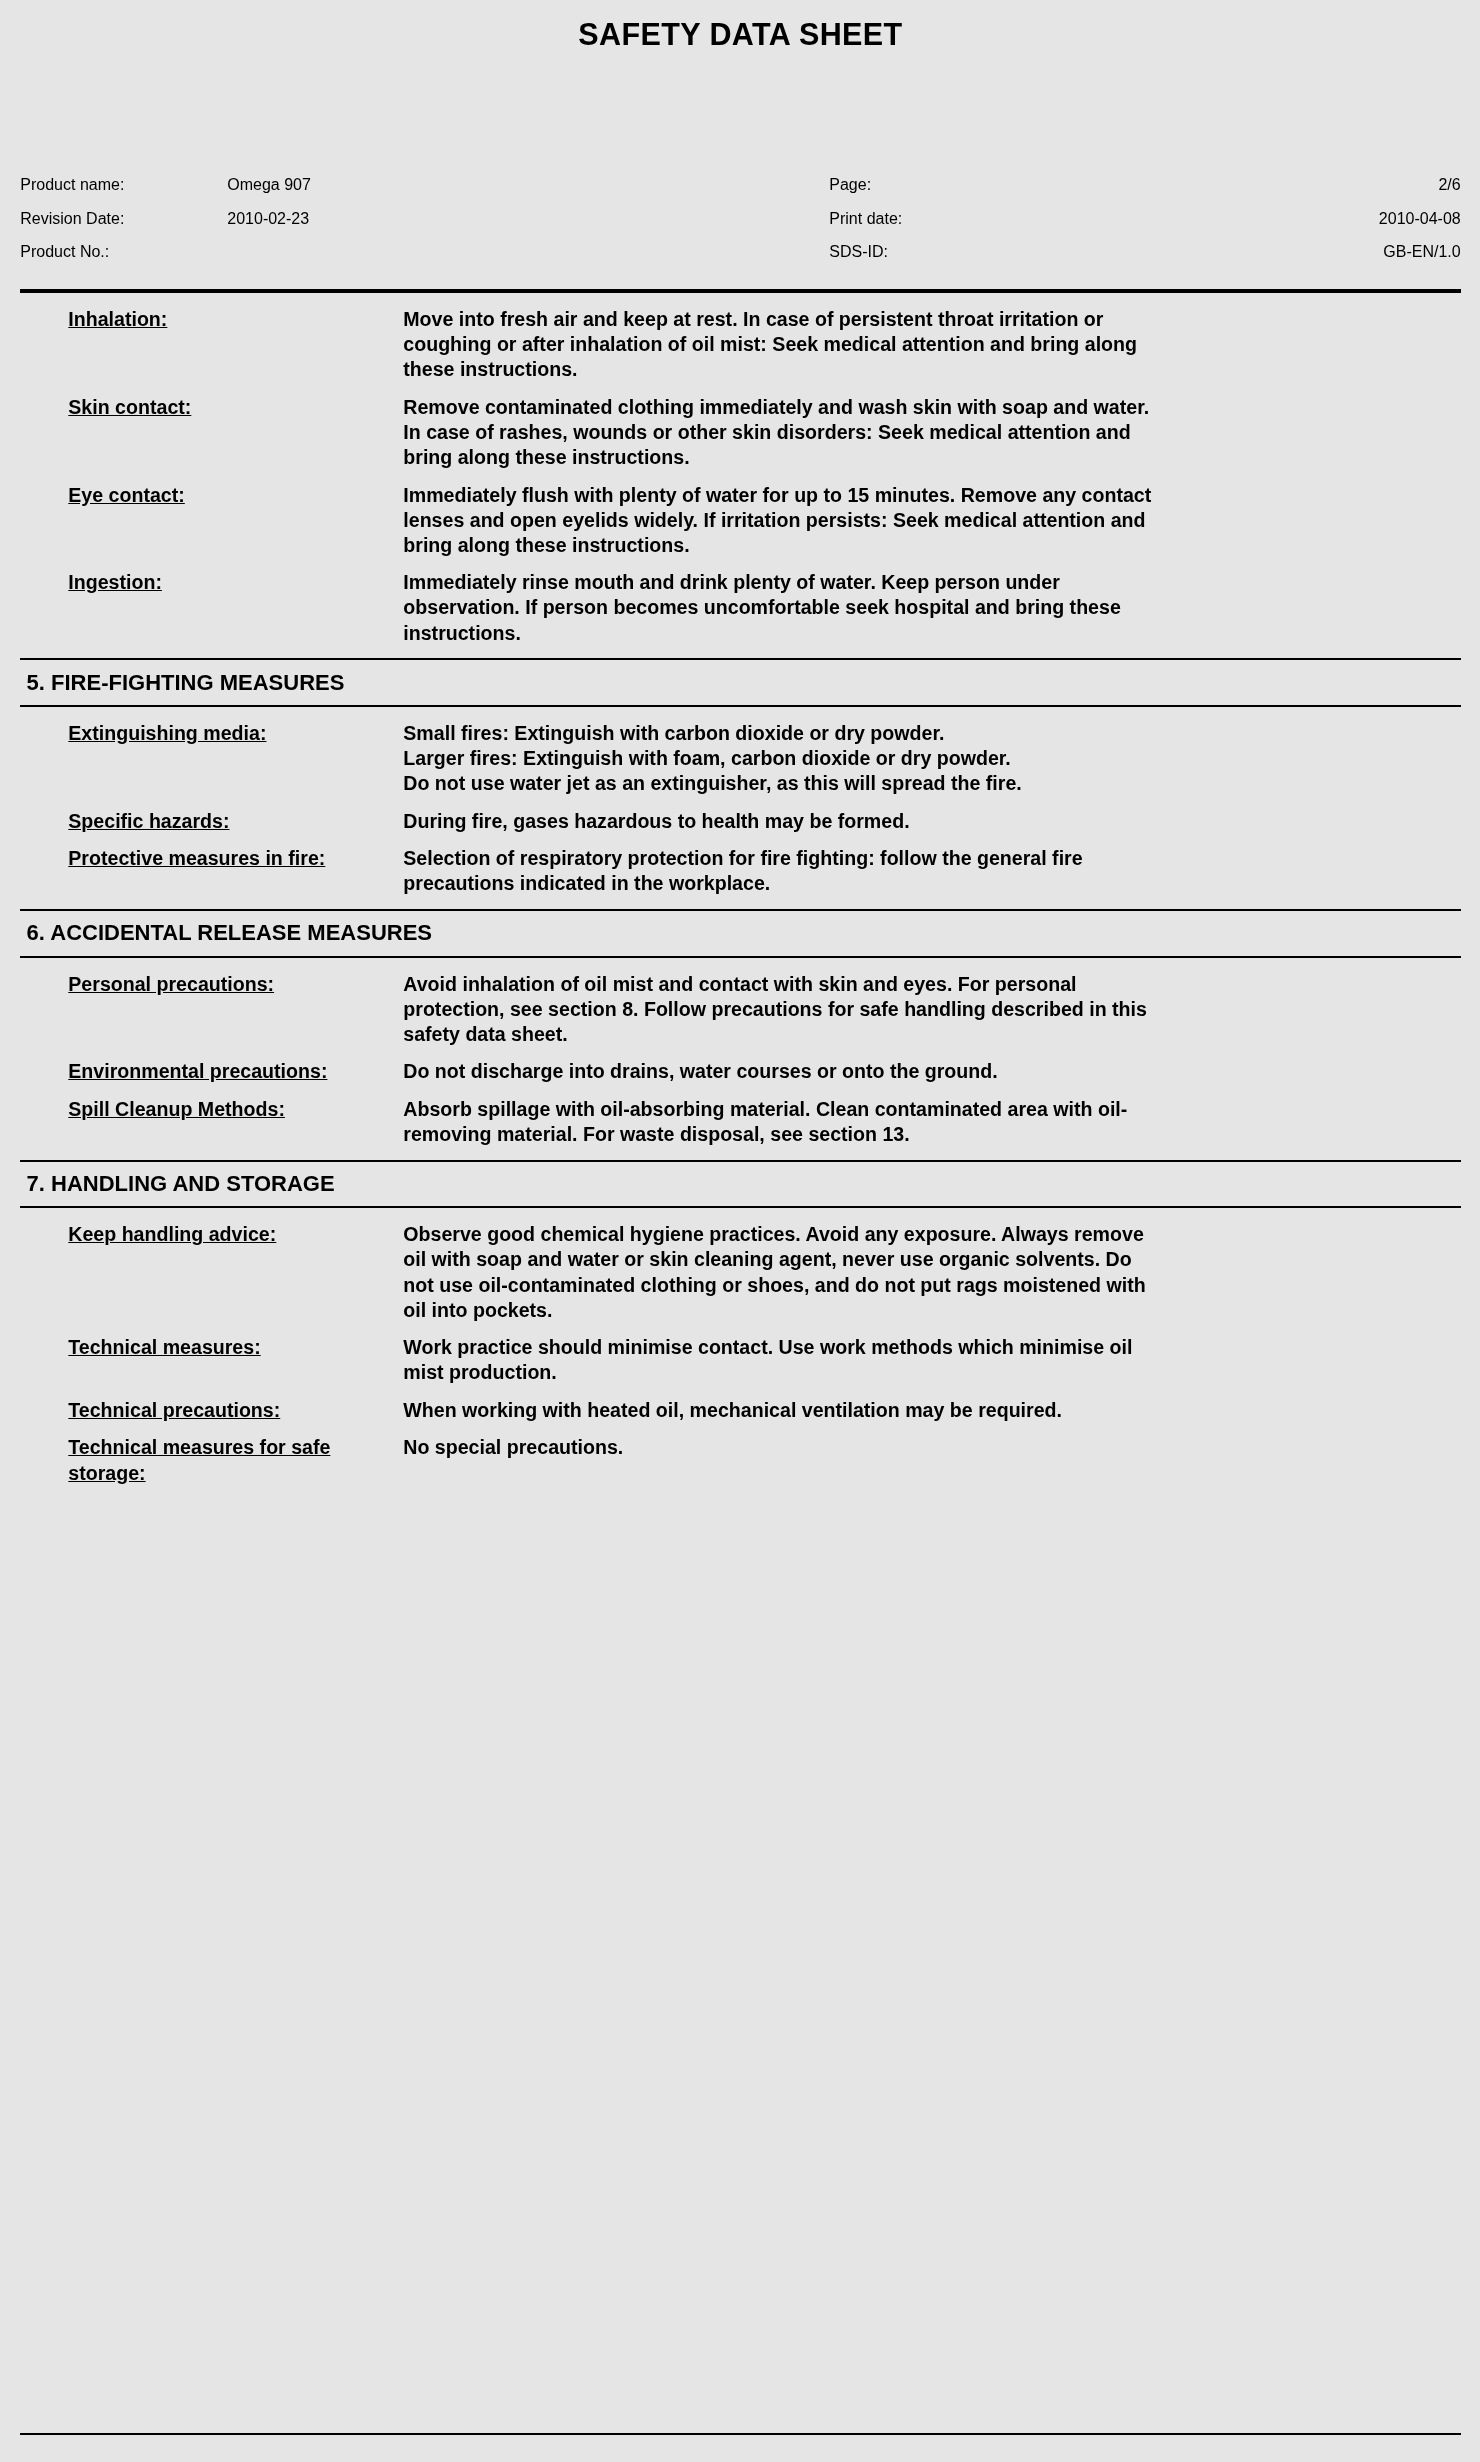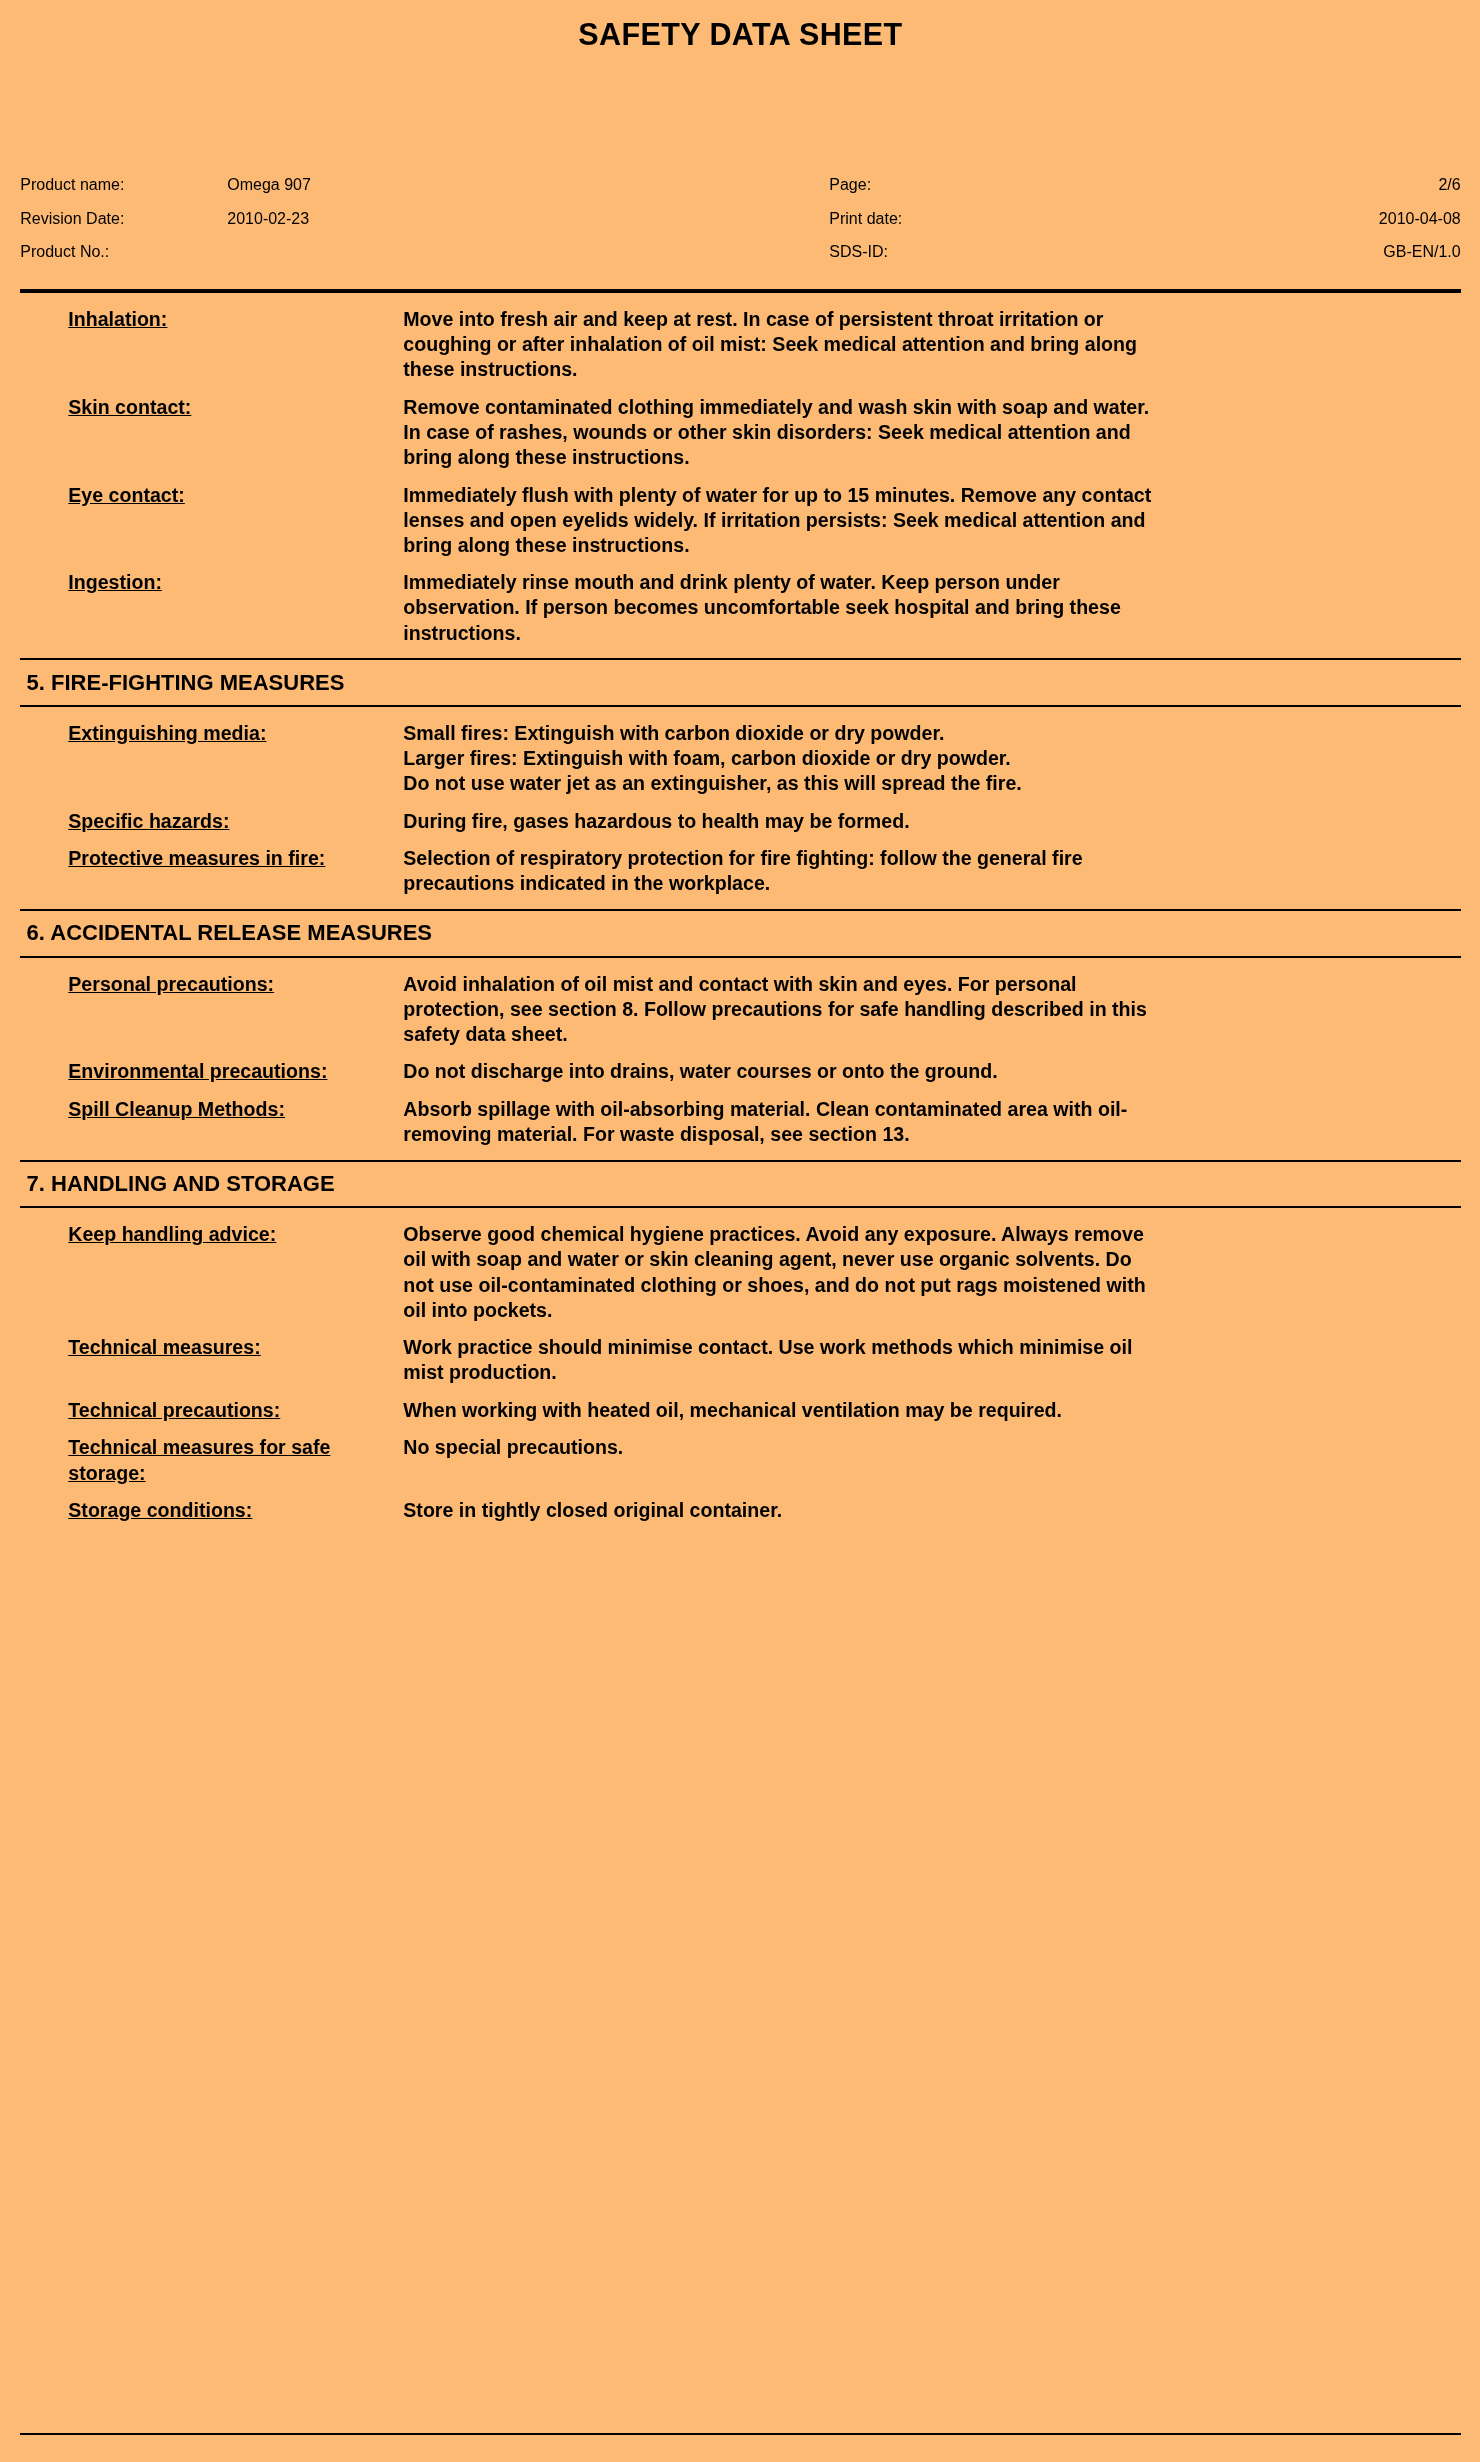--- a/index.html
+++ b/index.html
@@ -10,21 +10,21 @@
   body {
     font-family: "Liberation Sans", sans-serif;
     color: #000000;
   }
   .page {
     width: 1481px;
     min-height: 2462px;
     box-sizing: border-box;
     padding: 0 20.3px;
     position: relative;
-    background: #fdba74;
+    background: #e5e5e5;
   }
   .doc-title {
     text-align: center;
     font-size: 30.5px;
     font-weight: bold;
     letter-spacing: 0.4px;
     padding-top: 17px;
     padding-bottom: 14px;
   }
   .meta {
@@ -246,24 +246,18 @@
         <td class="value-cell">
           <span class="line">When working with heated oil, mechanical ventilation may be required.</span>
         </td>
       </tr>
       <tr>
         <td class="label-cell"><span>Technical measures for safe storage:</span></td>
         <td class="value-cell">
           <span class="line">No special precautions.</span>
         </td>
       </tr>
-      <tr>
-        <td class="label-cell"><span>Storage conditions:</span></td>
-        <td class="value-cell">
-          <span class="line">Store in tightly closed original container.</span>
-        </td>
-      </tr>
     </tbody>
   </table>
 
   <div class="bottom-rule"></div>
 </div>
 
 
 </body></html>

